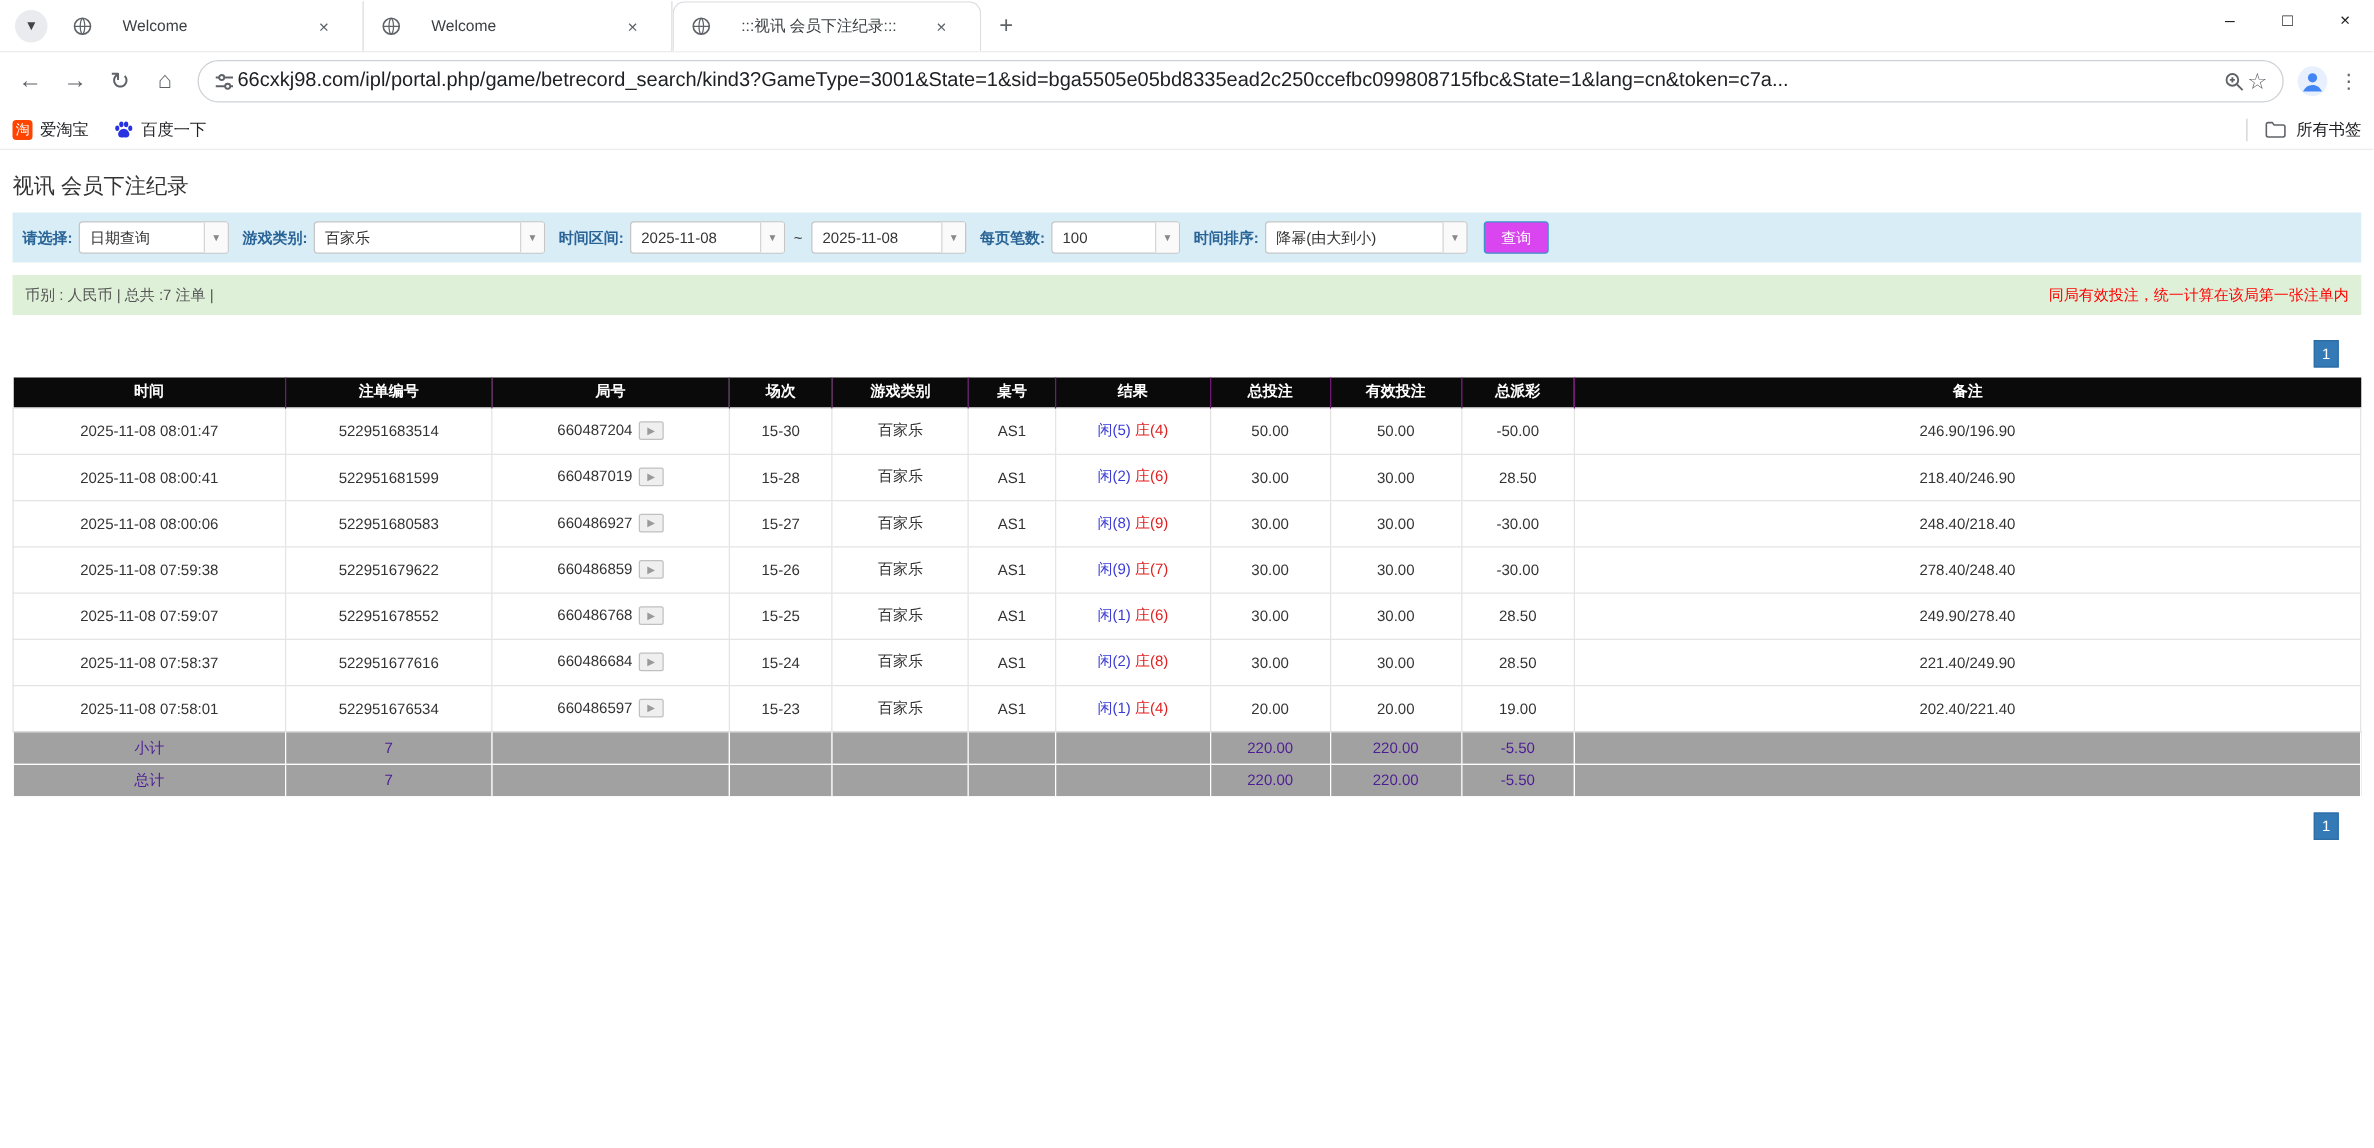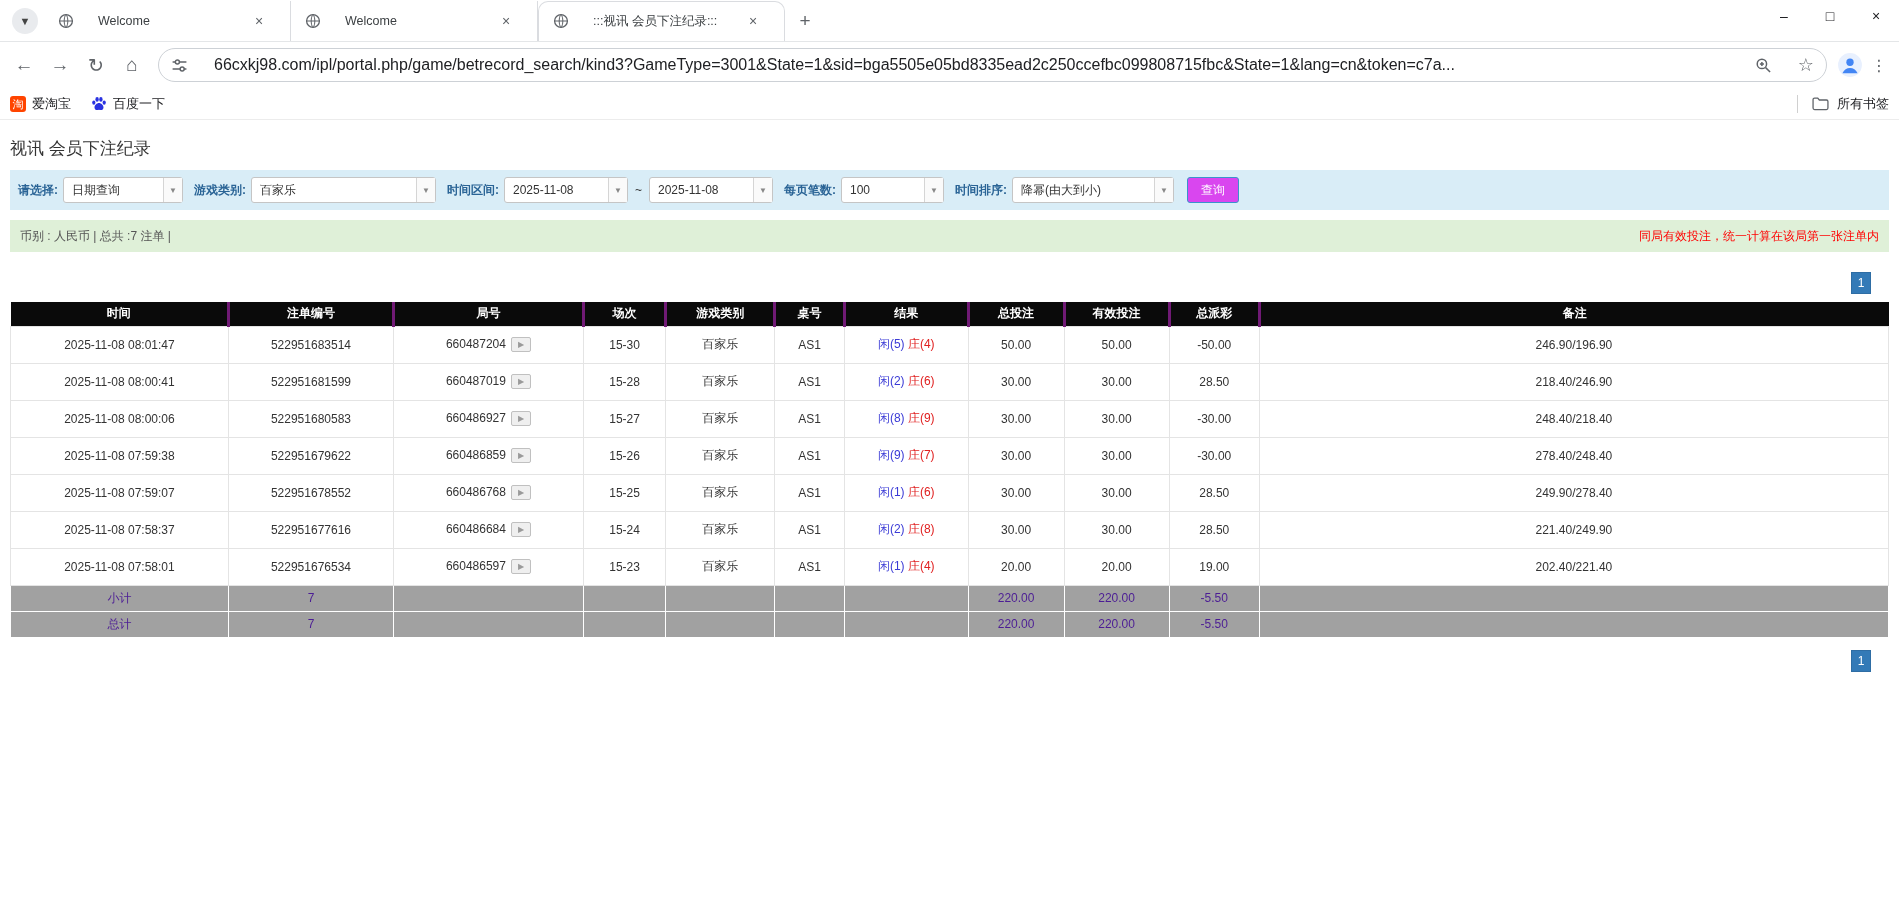--- a/index.html
+++ b/index.html
@@ -13,21 +13,21 @@
   .tab { width:247px; height:40px; display:flex; align-items:center; gap:24px; padding:0 22px 0 14px; border-right:1px solid #dadce0; flex:none; }
   .tab.active { border:1px solid #dadce0; border-bottom:none; border-radius:10px 10px 0 0; background:#fff; }
   .tab .title { flex:1; font-size:12.5px; color:#3c4043; white-space:nowrap; overflow:hidden; text-overflow:ellipsis; }
   .tab .close { color:#5f6368; font-size:14px; width:18px; height:18px; line-height:18px; text-align:center; border-radius:50%; flex:none; }
   .new-tab { width:28px; height:28px; display:flex; align-items:center; justify-content:center; font-size:19px; color:#5f6368; margin-left:6px; }
   .win-controls { margin-left:auto; display:flex; align-items:flex-start; height:42px; }
   .win-btn { width:46px; height:32px; display:flex; align-items:center; justify-content:center; font-size:14px; color:#202124; }
 
   .toolbar { height:46px; display:flex; align-items:center; padding:0 8px; gap:4px; background:#fff; }
   .nav-icon { width:32px; height:32px; display:flex; align-items:center; justify-content:center; font-size:19px; color:#5f6368; border-radius:50%; flex:none; }
-  .omnibox { flex:1; height:34px; border:1px solid #cdd1d6; border-radius:17px; display:flex; align-items:center; padding:0 12px; gap:26px; margin:0 6px; background:#fff; min-width:0; }
+  .omnibox { flex:1; height:34px; border:1px solid #cdd1d6; border-radius:17px; display:flex; align-items:center; padding:0 12px; gap:2px; margin:0 6px; background:#fff; min-width:0; }
   .omnibox .url { flex:1; font-size:16px; color:#202124; white-space:nowrap; overflow:hidden; text-overflow:ellipsis; }
   .omni-icon { flex:none; display:flex; align-items:center; justify-content:center; }
   .star { font-size:18px; color:#5f6368; }
   .avatar { width:26px; height:26px; flex:none; display:flex; align-items:center; justify-content:center; }
   .menu-dots { font-size:16px; color:#5f6368; width:24px; text-align:center; }
 
   .bookmarks-bar { height:32px; display:flex; align-items:center; padding:0 10px; gap:20px; background:#fff; border-bottom:1px solid #ececec; font-size:13px; color:#202124; }
   .bm-item { display:flex; align-items:center; gap:6px; }
   .tb-icon { width:16px; height:16px; background:#ff4400; color:#fff; font-size:11px; line-height:16px; text-align:center; border-radius:3px; display:inline-block; }
   .bm-right { margin-left:auto; display:flex; align-items:center; gap:8px; }
@@ -48,21 +48,21 @@
   .summary-bar { background:#dff0d8; height:32px; margin-top:10px; display:flex; align-items:center; justify-content:space-between; padding:0 10px; font-size:12px; }
   .summary-left { color:#555; }
   .summary-right { color:#ff0000; }
 
   .pager-row { display:flex; justify-content:flex-end; padding-right:18px; }
   .pager-row.top { margin-top:20px; margin-bottom:8px; }
   .pager-row.bottom { margin-top:12px; }
   .page-btn { min-width:20px; height:22px; background:#337ab7; color:#fff; font-size:12px; display:flex; align-items:center; justify-content:center; border:1px solid #2e6da4; cursor:pointer; }
 
   table.bet-table { width:100%; border-collapse:collapse; table-layout:fixed; font-size:12px; }
-  .bet-table thead th { background:#0a0a0a; color:#fff; font-weight:bold; height:24px; text-align:center; border-right:3px solid #701a75; }
+  .bet-table thead th { background:#0a0a0a; color:#fff; font-weight:bold; height:24px; text-align:center; border-right:1px solid #701a75; }
   .bet-table thead th:last-child { border-right:none; }
   .bet-table tbody td { height:37px; text-align:center; color:#333; background:#fff; border:1px solid #e4e4e4; white-space:nowrap; overflow:hidden; }
   .bet-table tfoot td { height:26px; text-align:center; color:#4c1d95; background:#a1a1a1; border:1px solid #fff; font-size:12px; }
   .blue { color:#337ab7; }
   .player { color:#3b3bd6; }
   .banker { color:#e02020; }
   .neg { color:#ff0000; }
   .replay-icon { display:inline-flex; align-items:center; justify-content:center; width:20px; height:15px; border:1px solid #c0c0c0; border-radius:2px; background:#efefef; margin-left:5px; vertical-align:middle; color:#9a9a9a; font-size:8px; cursor:pointer; }
 </style>
 </head>

